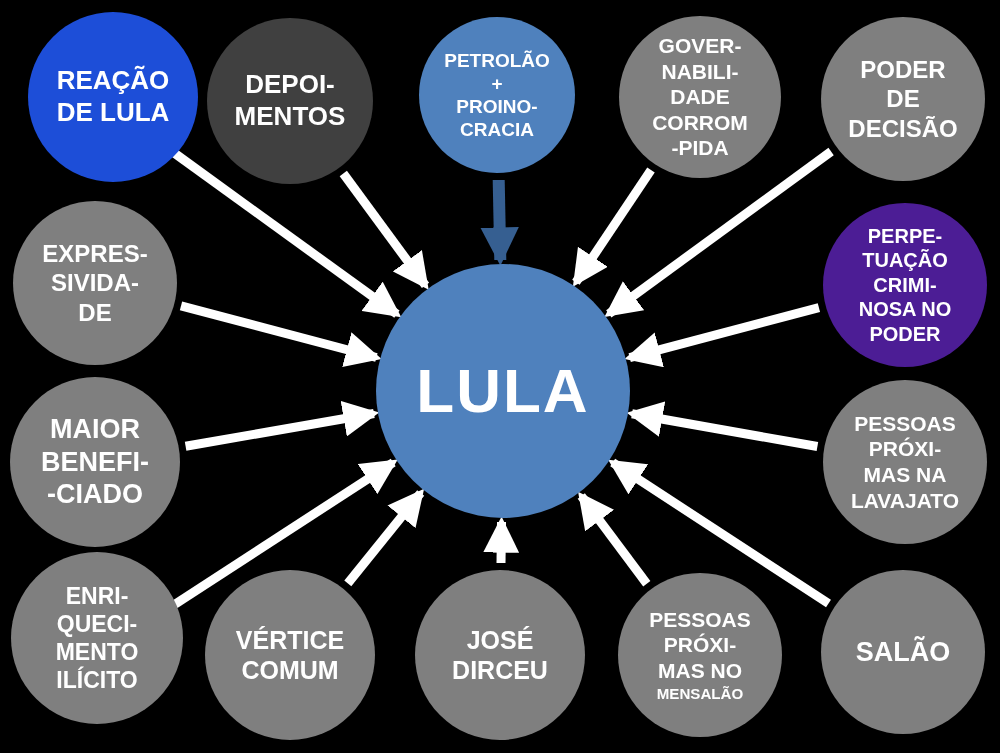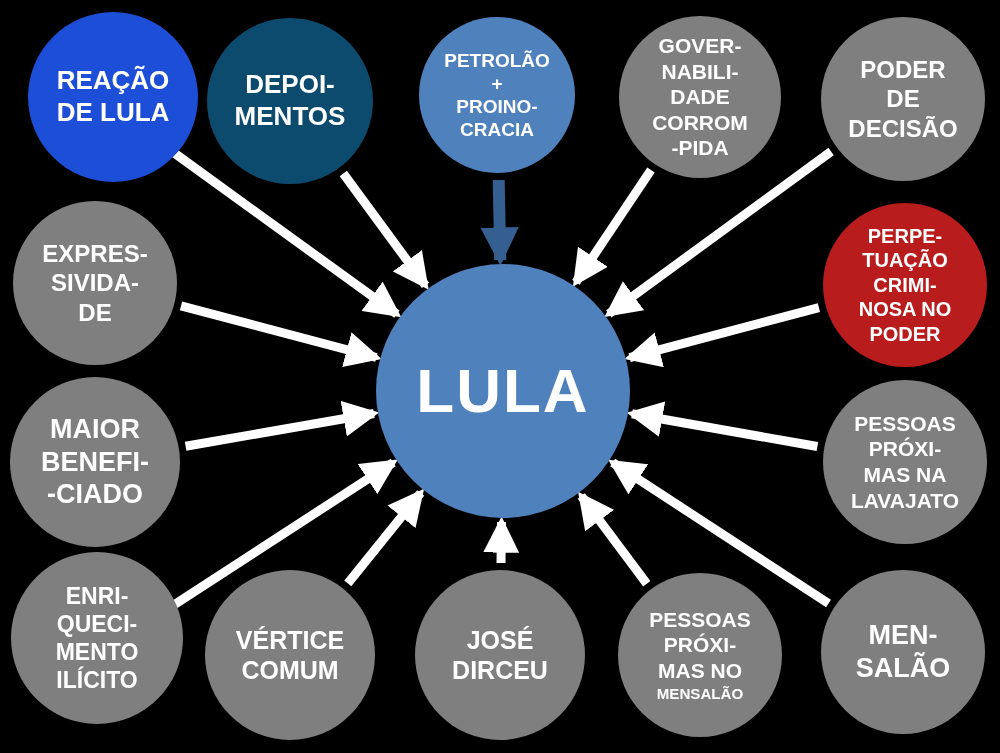--- a/index.html
+++ b/index.html
@@ -65,21 +65,21 @@
       <line x1="646.8" y1="583.7" x2="581.3" y2="496.0" stroke="#ffffff" stroke-width="9" marker-end="url(#head-white)"></line>
       <line x1="828.5" y1="603.4" x2="612.7" y2="462.6" stroke="#ffffff" stroke-width="9" marker-end="url(#head-white)"></line>
     </svg>
   <div id="nodes-layer">
       <div class="node" style="left: 28px; top: 12px; width: 170px; height: 170px; background: #1d4ed8; font-size: 26px;">
         <div class="node-label">
           <div>REAÇÃO</div>
           <div>DE LULA</div>
         </div>
       </div>
-      <div class="node" style="left: 207px; top: 18px; width: 166px; height: 166px; background: #0c4a6e; font-size: 26px;">
+      <div class="node" style="left: 207px; top: 18px; width: 166px; height: 166px; background: #404040; font-size: 26px;">
         <div class="node-label">
           <div>DEPOI-</div>
           <div>MENTOS</div>
         </div>
       </div>
       <div class="node" style="left: 619px; top: 16px; width: 162px; height: 162px; background: rgb(127, 127, 127); font-size: 21px;">
         <div class="node-label">
           <div>GOVER-</div>
           <div>NABILI-</div>
           <div>DADE</div>
@@ -102,21 +102,21 @@
           <div>DECISÃO</div>
         </div>
       </div>
       <div class="node" style="left: 13px; top: 201px; width: 164px; height: 164px; background: rgb(127, 127, 127); font-size: 24px;">
         <div class="node-label">
           <div>EXPRES-</div>
           <div>SIVIDA-</div>
           <div>DE</div>
         </div>
       </div>
-      <div class="node" style="left: 823px; top: 203px; width: 164px; height: 164px; background: #b91c1c; font-size: 20px;">
+      <div class="node" style="left: 823px; top: 203px; width: 164px; height: 164px; background: #4c1d95; font-size: 20px;">
         <div class="node-label">
           <div>PERPE-</div>
           <div>TUAÇÃO</div>
           <div>CRIMI-</div>
           <div>NOSA NO</div>
           <div>PODER</div>
         </div>
       </div>
       <div class="node" style="left: 10px; top: 377px; width: 170px; height: 170px; background: rgb(127, 127, 127); font-size: 27px; justify-content: center;">
         <div class="node-label">
@@ -156,21 +156,20 @@
       <div class="node" style="left: 618px; top: 573px; width: 164px; height: 164px; background: rgb(127, 127, 127); font-size: 21px;">
         <div class="node-label">
           <div>PESSOAS</div>
           <div>PRÓXI-</div>
           <div>MAS NO</div>
           <div class="small-line">MENSALÃO</div>
         </div>
       </div>
       <div class="node" style="left: 821px; top: 570px; width: 164px; height: 164px; background: rgb(127, 127, 127); font-size: 27px;">
         <div class="node-label">
-          <div>MEN-</div>
           <div>SALÃO</div>
         </div>
       </div>
       <div class="node center-node" style="left: 376px; top: 264px; width: 254px; height: 254px; background: rgb(79, 129, 189); font-size: 62px;">
         <div class="node-label">
           <div>LULA</div>
         </div>
       </div>
     </div>
 </div>

